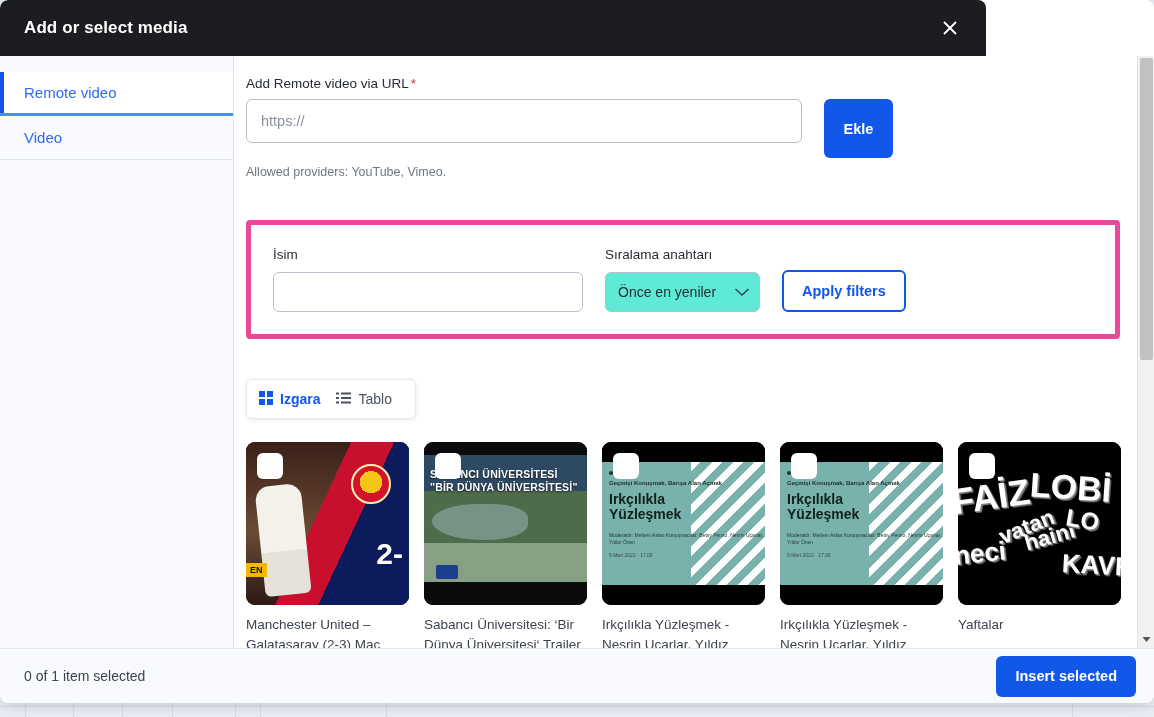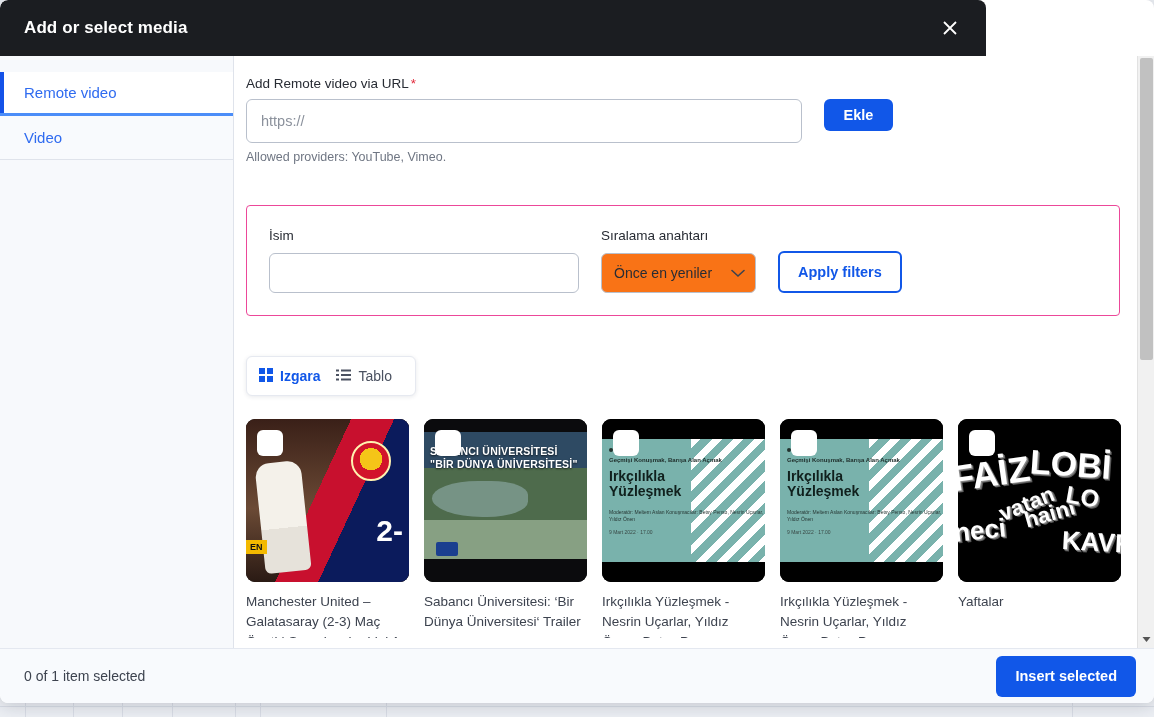--- a/index.html
+++ b/index.html
@@ -136,41 +136,41 @@
     border: 1px solid #b9c0cc;
     border-radius: 6px;
     padding: 6px 14px;
     font-size: 14.5px;
     color: #282c34;
     outline: none;
     background: #fff;
   }
   .url-input::placeholder { color: #8b919c; }
   .btn-primary {
-    height: 32px;
+    height: 59px;
     min-width: 69px;
     background: #1157e8;
     color: #fff;
     border: none;
     border-radius: 6px;
     font-size: 14.5px;
     font-weight: bold;
     cursor: pointer;
     padding: 0 16px;
   }
   .helper {
     margin-top: 7px;
     font-size: 12.5px;
     color: #6f7683;
   }
 
   
   .filter-card {
     margin-top: 41px;
-    border: 1px solid #ec4899;
+    border: 5px solid #ec4899;
     border-radius: 4px;
     padding: 22px 22px 22px 22px;
     background: #fff;
     width: 874px;
   }
   .filter-row { display: flex; align-items: flex-end; gap: 22px; }
   .filter-group { display: flex; flex-direction: column; }
   .filter-group .field-label { margin-bottom: 10px; }
   .filter-input {
     width: 310px; height: 40px;
@@ -179,21 +179,21 @@
     padding: 0 12px;
     font-size: 14px;
     outline: none;
     background: #fff;
   }
   .select-wrap { position: relative; }
   .filter-select {
     width: 155px; height: 40px;
     border: 1px solid #b9c0cc;
     border-radius: 6px;
-    background: #f97316;
+    background: #5eead4;
     font-size: 14px;
     color: #282c34;
     padding: 0 30px 0 12px;
     display: flex; align-items: center;
     cursor: pointer;
   }
   .chev {
     position: absolute; right: 11px; top: 50%;
     transform: translateY(-50%);
     pointer-events: none;

